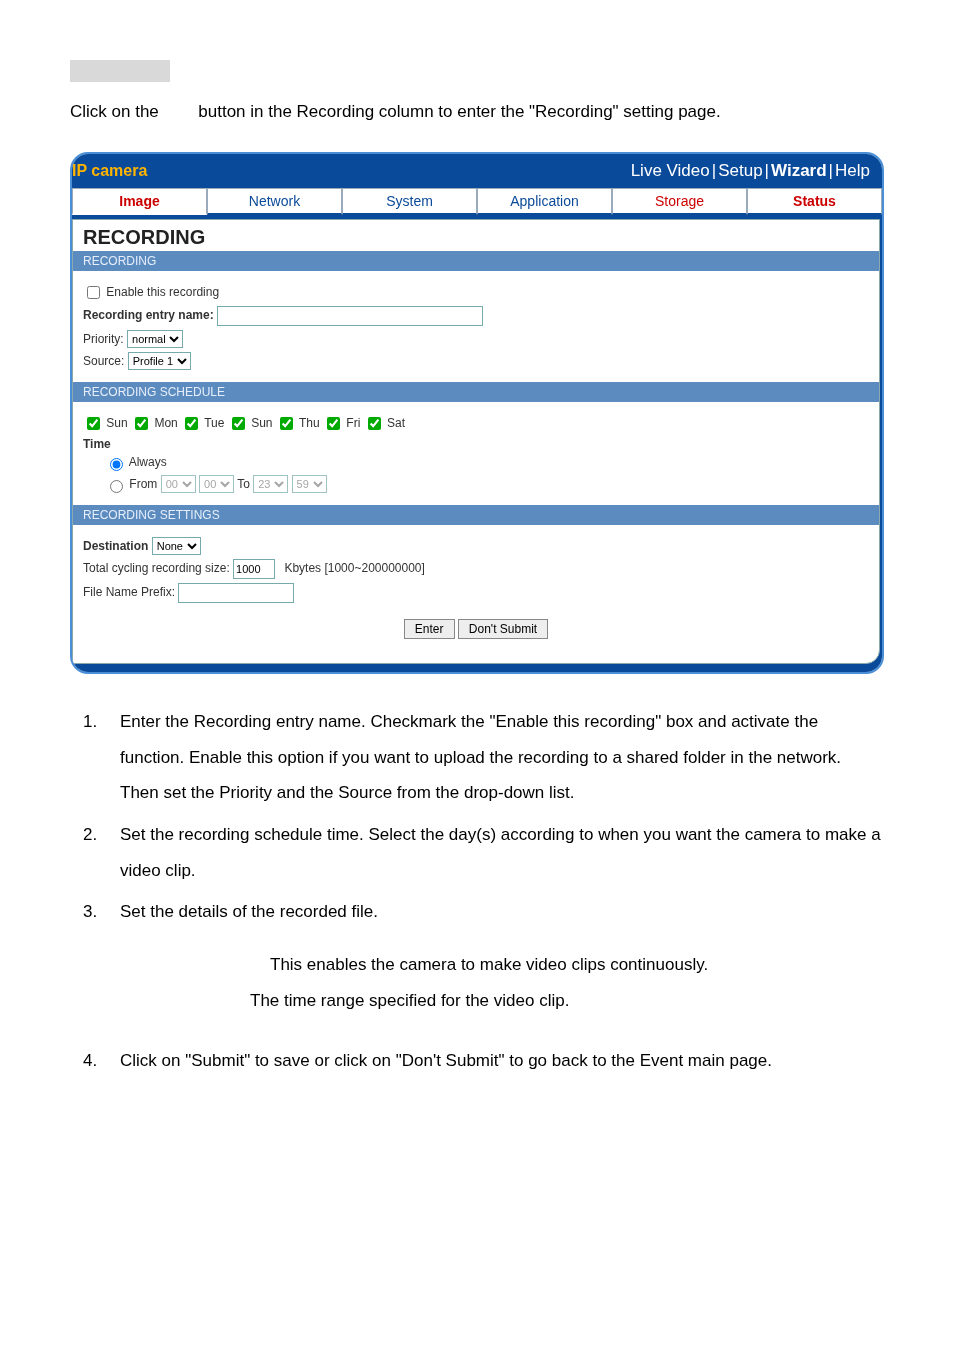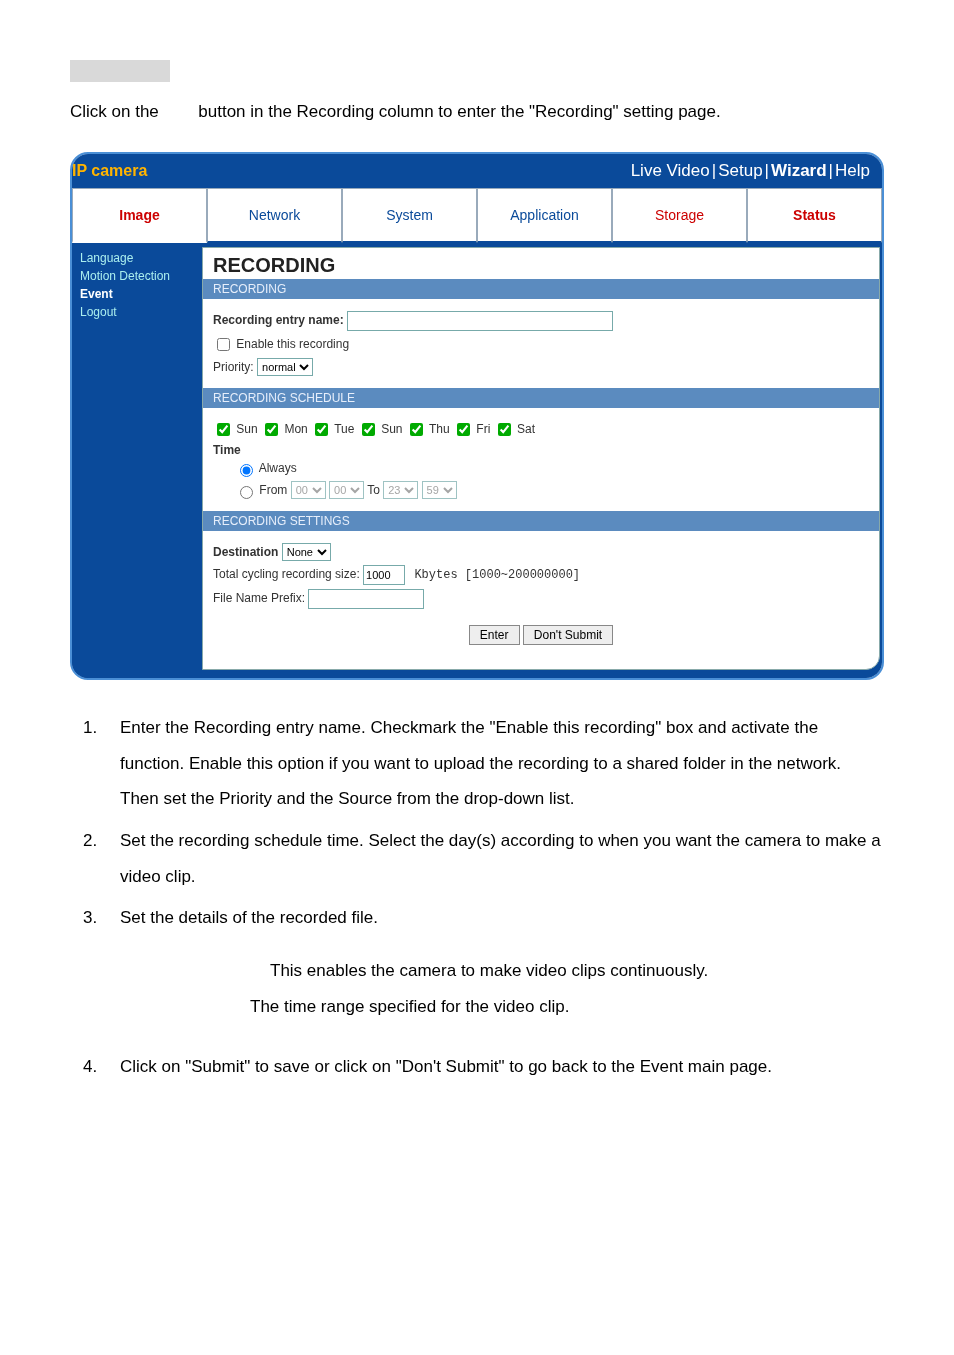--- a/index.html
+++ b/index.html
@@ -62,21 +62,21 @@
   .header-links span.sep { margin: 0 2px; }
 
   .tabs-row {
     display: flex;
     background: #fff;
     border-bottom: 2px solid #0a4a9a;
   }
   .tab {
     flex: 1;
     text-align: center;
-    padding: 18px 0;
+    padding: 4px 0;
     font-size: 14px;
     color: #0a4a9a;
     border: 1px solid #9ab;
     border-bottom: 2px solid #0a4a9a;
     background: #fff;
     cursor: pointer;
     position: relative;
   }
   .tab.active {
     color: #c00;
@@ -151,21 +151,21 @@
   .rad { vertical-align: middle; }
   .indent { margin-left: 22px; }
   .btn {
     border: 1px solid #888;
     background: #eee;
     padding: 2px 10px;
     font-size: 12px;
     cursor: pointer;
   }
   .btn-row { text-align: center; padding: 12px 0 16px 0; }
-  .range-note { margin-left: 6px; font-family: Liberation Mono, monospace; }
+  .range-note { margin-left: 6px; }
 
   
   ol.instructions {
     font-size: 17px;
     color: #000;
     padding-left: 32px;
     margin-top: 24px;
     line-height: 2.1;
   }
   ol.instructions li {
@@ -206,44 +206,44 @@
     <div class="tabs-row">
       <div class="tab active">Image</div>
       <div class="tab">Network</div>
       <div class="tab">System</div>
       <div class="tab">Application</div>
       <div class="tab storage">Storage</div>
       <div class="tab highlight">Status</div>
     </div>
 
     <div class="body-row">
-      <div class="sidebar">
-        <div class="side-item">Language</div>
-        <div class="side-item">Motion Detection</div>
-        <div class="side-item active">Event</div>
-        <div class="side-item">Logout</div>
-      </div>
 
       <div class="main">
         <div class="block-title">RECORDING</div>
         <div class="sub-bar">RECORDING</div>
 
         <div class="form-area">
           <div class="form-row">
+            <input type="checkbox" class="chk" style="">
+            <span>Enable this recording</span>
+          </div>
+          <div class="form-row">
             <b>Recording entry name:</b>
             <input class="tiny-input w-long" value="" style="">
-          </div>
-          <div class="form-row">
-            <input type="checkbox" class="chk" style="">
-            <span>Enable this recording</span>
           </div>
           <div class="form-row">
             <span>Priority:</span>
             <select class="tiny-select">
               <option>normal</option>
+            </select>
+          </div>
+          <div class="form-row">
+            <span>Source:</span>
+            <select class="tiny-select">
+              <option>Profile 1</option>
             </select>
           </div>
         </div>
 
         <div class="sub-bar">RECORDING SCHEDULE</div>
         <div class="form-area">
           <div class="form-row">
             <input type="checkbox" checked="" class="chk chk-green" style=""> <span>Sun</span>
             <input type="checkbox" checked="" class="chk chk-green" style=""> <span>Mon</span>
             <input type="checkbox" checked="" class="chk chk-green" style=""> <span>Tue</span>

